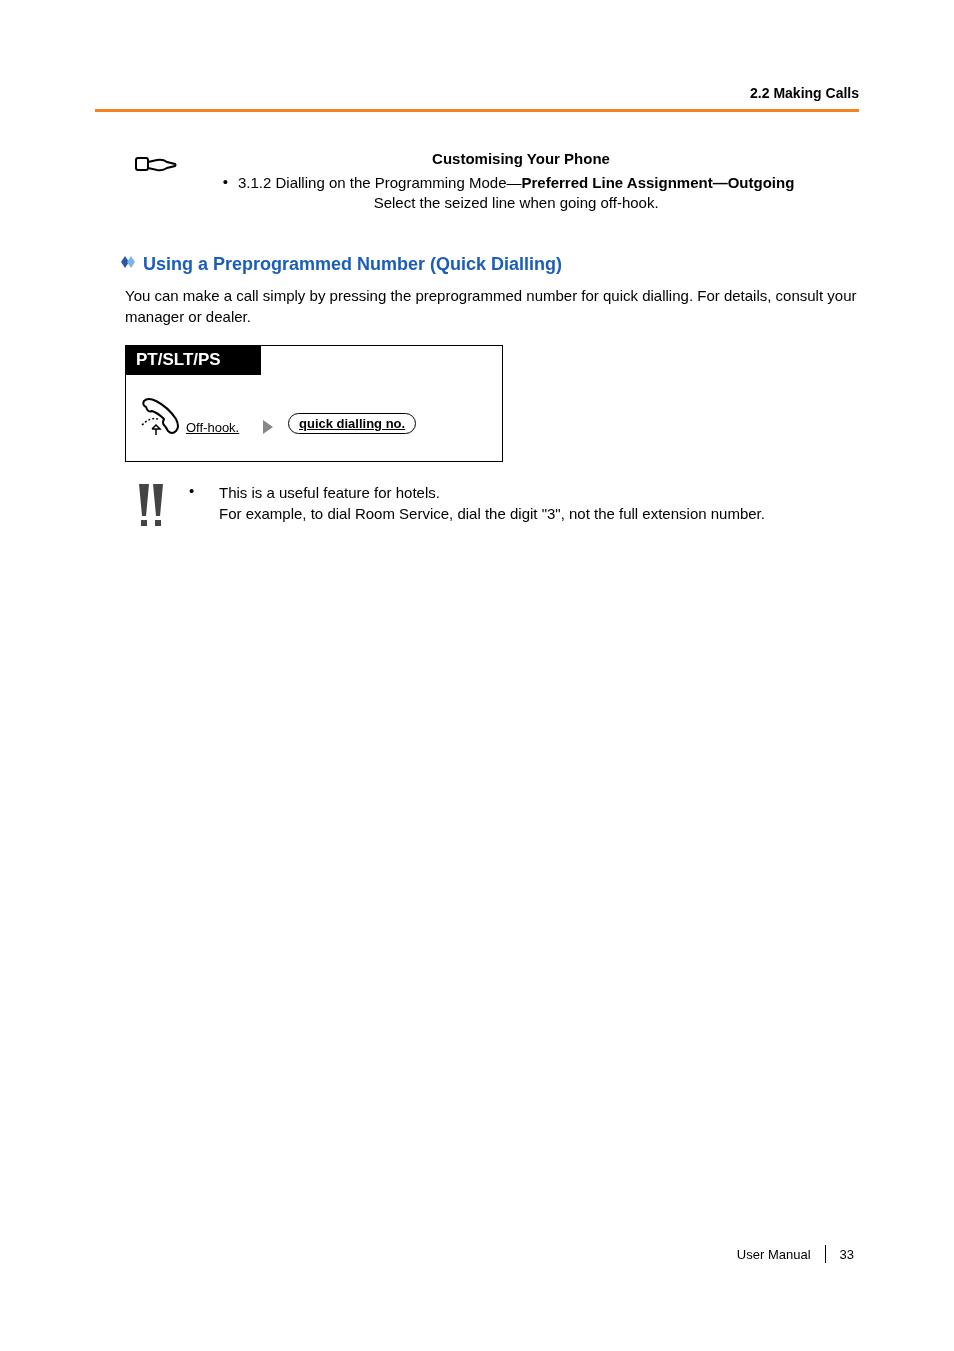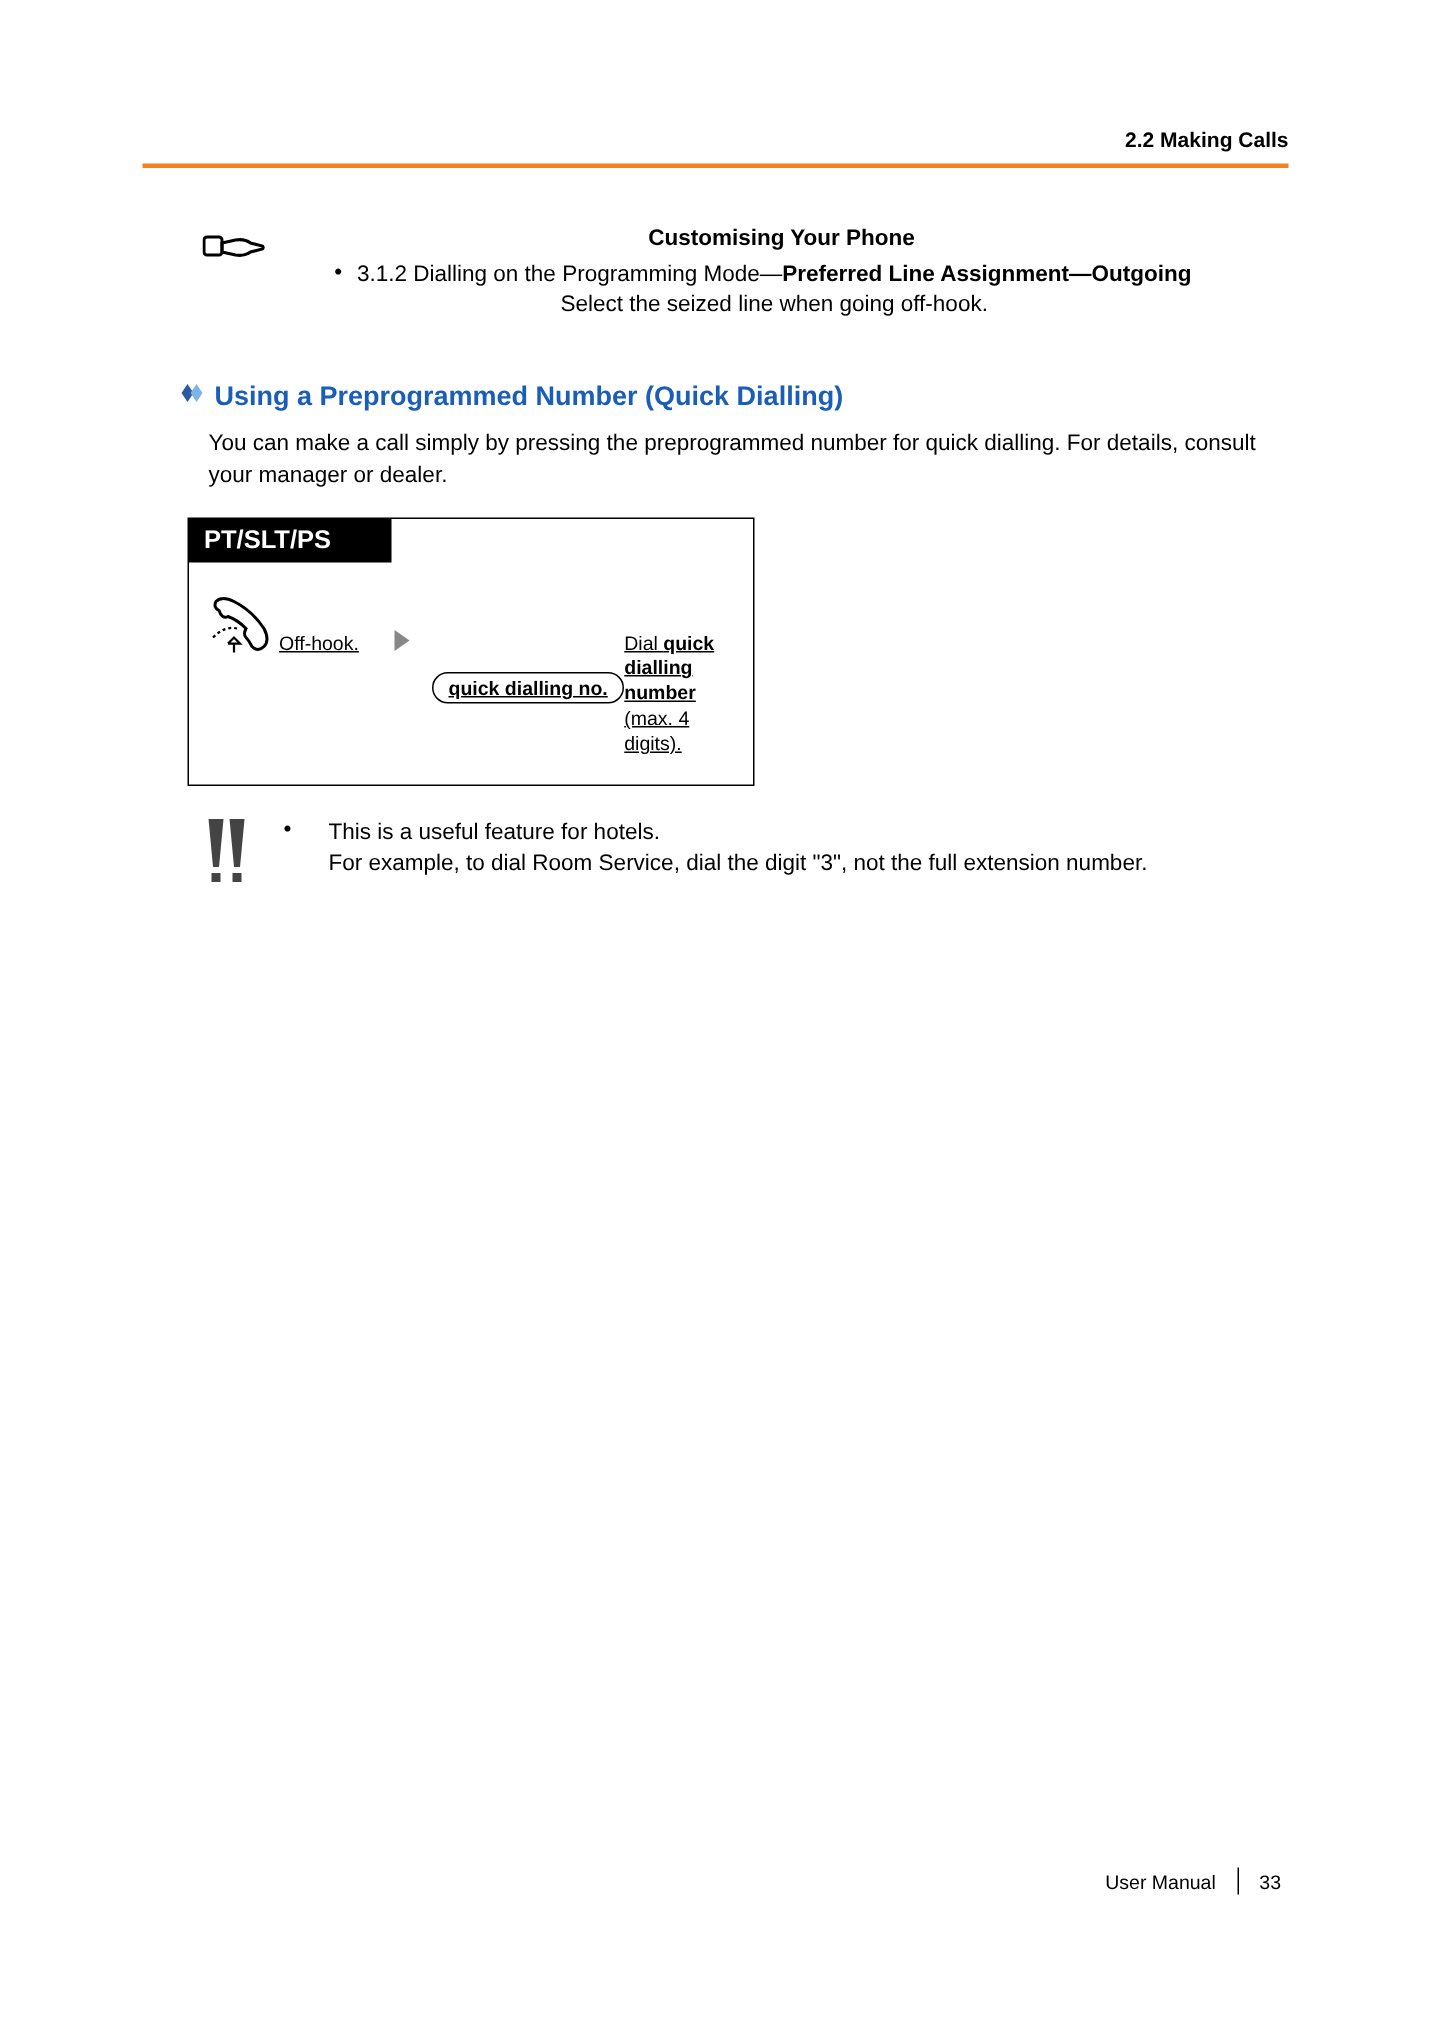--- a/index.html
+++ b/index.html
@@ -71,21 +71,21 @@
     }
     .section-heading {
       color: #1a5eb8;
       font-weight: bold;
       font-size: 18px;
     }
     .intro-para {
       font-size: 15px;
       line-height: 1.4;
       margin-top: 10px;
-      margin-left: 44px;
+      margin-left: 30px;
     }
     .procedure-box {
       border: 1px solid #000;
       width: 378px;
       margin-top: 18px;
       margin-left: 30px;
       padding-bottom: 18px;
     }
     .procedure-header {
       background: #000;
@@ -122,21 +122,21 @@
       border: 1.5px solid #000;
       border-radius: 11px;
       padding: 2px 10px;
       font-size: 13px;
       font-weight: bold;
       white-space: nowrap;
       margin-top: 16px;
     }
     .step-label {
       font-size: 13px;
-      text-align: left;
+      text-align: right;
       line-height: 1.3;
     }
     .step-label.first-label {
       margin-top: 18px;
     }
     .step-label.second-label {
       margin-top: 24px;
     }
     .note-block {
       display: flex;
@@ -236,23 +236,20 @@
         </div>
         <div class="step-label first-label">Off-hook.</div>
       </div>
       <div class="arrow-col">
         <svg width="14" height="16" viewBox="0 0 14 16">
           <path d="M2 1 L12 8 L2 15 Z" fill="#888"></path>
         </svg>
       </div>
       <div class="step-col second">
         <div class="pill">quick dialling no.</div>
-        <div class="step-label second-label">
-          <span>Dial </span><b>quick dialling number</b><span> (max. 4 digits).</span>
-        </div>
       </div>
     </div>
   </div>
 
   <div class="note-block">
     <div class="excl-icon-wrap">
       <svg width="34" height="48" viewBox="0 0 34 48">
         <g fill="#444">
           <path d="M4 2 L14 2 L11 34 L7 34 Z"></path>
           <rect x="6" y="38" width="6" height="6"></rect>

